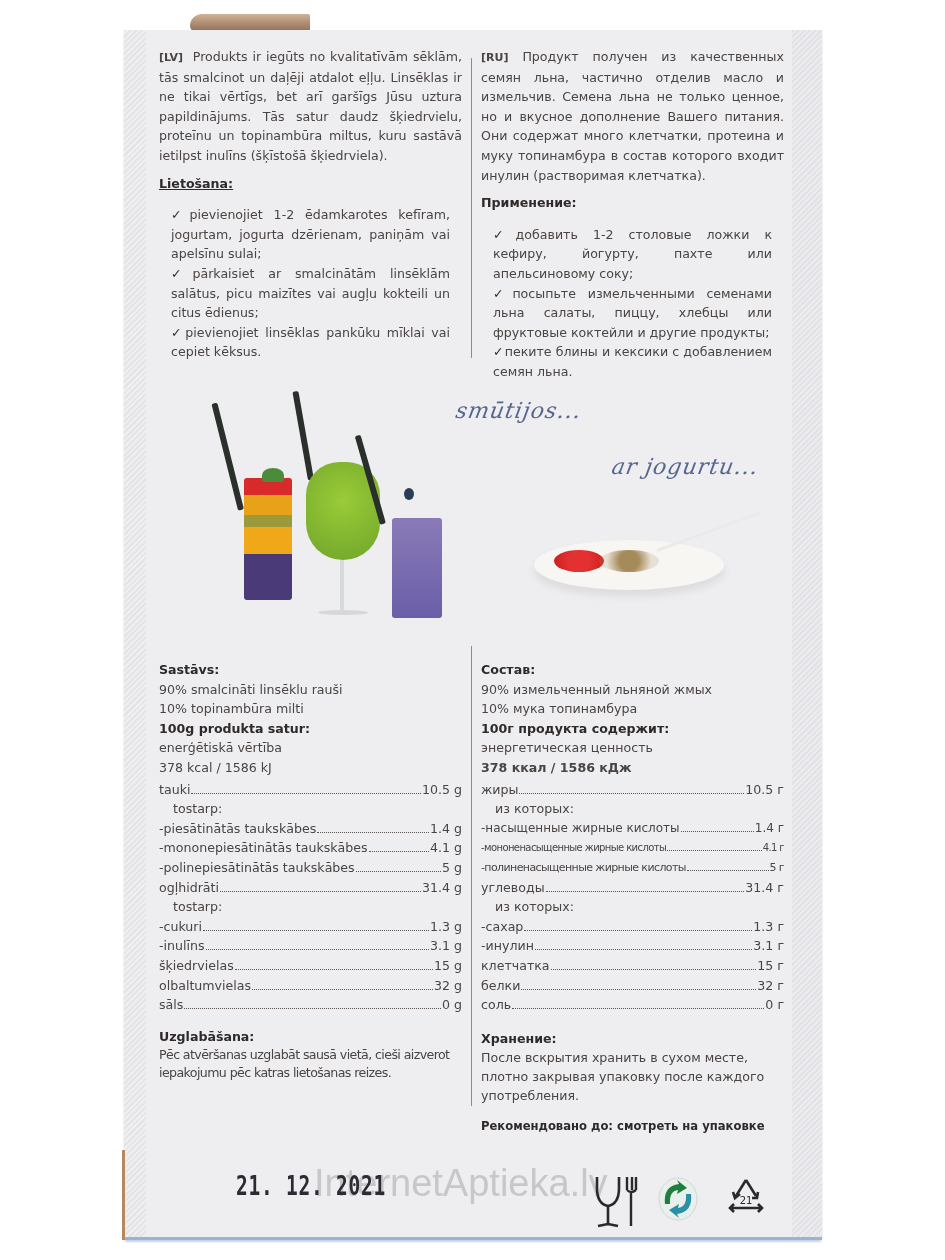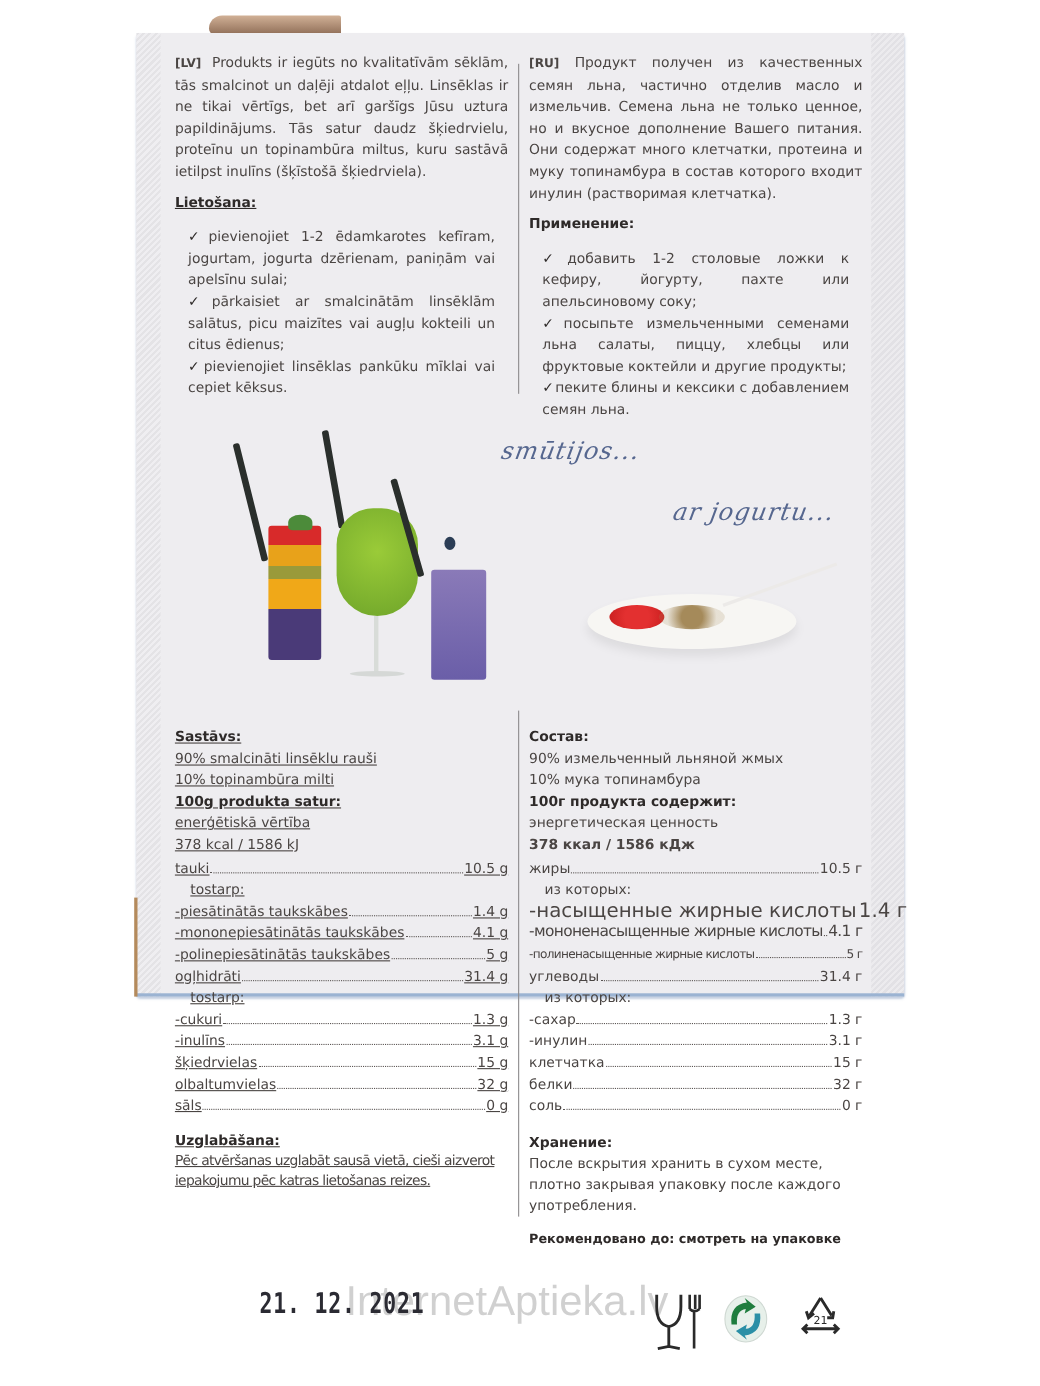--- a/index.html
+++ b/index.html
@@ -1,38 +1,38 @@
 <!DOCTYPE html>
 <html><head>
 <meta charset="utf-8">
 <style>
   html,body{margin:0;padding:0;background:#ffffff;}
   body{width:945px;height:1260px;position:relative;overflow:hidden;font-family:"DejaVu Sans","Liberation Sans",sans-serif;color:#4a4543;}
   .lid{position:absolute;left:190px;top:14px;width:120px;height:18px;background:linear-gradient(#c9a384,#7a5238);border-radius:40px 6px 4px 20px;opacity:.85;}
-  .box{position:absolute;left:124px;top:30px;width:698px;height:876px;background:#eeedf0;border-radius:4px;box-shadow:0 2px 2px rgba(90,120,170,.35);}
+  .box{position:absolute;left:124px;top:30px;width:698px;height:1210px;background:#eeedf0;border-radius:4px;box-shadow:0 2px 2px rgba(90,120,170,.35);}
   .edge-l{position:absolute;left:0;top:0;width:22px;height:100%;background:repeating-linear-gradient(135deg,#e4e3e6 0 2px,#efeef1 2px 4px);}
   .edge-r{position:absolute;right:0;top:0;width:30px;height:100%;background:repeating-linear-gradient(135deg,#e2e1e5 0 2px,#ecebee 2px 4px);}
   .edge-b{position:absolute;left:0;bottom:0;width:100%;height:3px;background:#9bb3d2;}
   .edge-lc{position:absolute;left:-2px;bottom:0;width:3px;height:90px;background:#b48a5c;}
   .col{position:absolute;font-size:12.6px;line-height:19.6px;}
   .lv{left:35px;width:303px;}
   .ru{left:357px;width:303px;}
   .divider{position:absolute;left:347px;width:1px;background:#8c8a8c;}
   p{margin:0;text-align:justify;}
   .h{font-weight:bold;color:#2e2a29;}
   .tag{font-weight:bold;font-size:11px;}
   .chk{color:#2e2a29;font-weight:bold;margin-right:1px;}
   .ul{margin:12px;padding:0;list-style:none;}
   .ul li{text-align:justify;}
   .row{display:flex;align-items:baseline;white-space:nowrap;}
   .row .lbl{flex:0 0 auto;}
   .row .dots{flex:1 1 auto;overflow:hidden;border-bottom:1.5px dotted #5a5553;margin:0 1px 4px 1px;}
   .row .val{flex:0 0 auto;}
   .ind{padding-left:14px;}
-  .small{font-size:18px;}
+  .small{font-size:12px;}
   .cond{letter-spacing:-0.6px;}
   .best{font-weight:bold;font-size:11.6px;color:#2e2a29;}
   .script{position:absolute;font-family:"DejaVu Serif",serif;font-style:italic;color:#56678f;font-size:22px;letter-spacing:1px;transform:skewX(-10deg);}
   .glass{position:absolute;bottom:0;border-radius:3px;}
   .straw{position:absolute;width:6px;background:#2a2f2c;border-radius:2px;transform-origin:bottom center;}
   .date{position:absolute;left:112px;top:1141px;font-family:"DejaVu Sans Mono","Liberation Mono",monospace;font-size:26px;color:#2b2b33;letter-spacing:1px;transform:scaleX(.75);transform-origin:left;font-weight:bold;}
   .wm{position:absolute;left:190px;top:1132px;font-family:"Liberation Sans",sans-serif;font-size:38px;color:rgba(150,150,150,.45);}
 </style>
 </head>
 <body>
@@ -86,21 +86,21 @@
     <div class="script" style="left:408px;top:64px;">ar jogurtu...</div>
 
     <div style="position:absolute;left:330px;top:150px;width:190px;height:50px;background:#f7f6f3;border-radius:50%;box-shadow:0 6px 10px rgba(0,0,0,.08);"></div>
     <div style="position:absolute;left:350px;top:160px;width:50px;height:22px;background:radial-gradient(circle,#e33030 40%,#c81e1e);border-radius:50%;"></div>
     <div style="position:absolute;left:395px;top:160px;width:60px;height:22px;background:radial-gradient(circle,#a58a5a 30%,rgba(165,138,90,.2) 70%);border-radius:50%;"></div>
     <div style="position:absolute;left:450px;top:140px;width:110px;height:3px;background:#eceae8;transform:rotate(-20deg);"></div>
   </div>
 
   <div class="divider" style="top:616px;height:460px;"></div>
 
-  <div class="col lv" style="top:630px;text-decoration:underline;">
+  <div class="col lv" style="top:630px;">
     <div class="h">Sastāvs:</div>
     <div>90% smalcināti linsēklu rauši</div>
     <div>10% topinambūra milti</div>
     <div class="h">100g produkta satur:</div>
     <div>enerģētiskā vērtība</div>
     <div style="margin-bottom:2px;">378 kcal / 1586 kJ</div>
     <div>
       <div class="row">
           <span class="lbl">tauki</span>
           <span class="dots"></span>
@@ -176,21 +176,21 @@
           <span class="val">10.5 г</span>
         </div>
       <div class="row ind">
           <span class="lbl">из которых:</span>
         </div>
       <div class="row small">
           <span class="lbl">-насыщенные жирные кислоты</span>
           <span class="dots"></span>
           <span class="val">1.4 г</span>
         </div>
-      <div class="row small cond" style="font-size:14px;">
+      <div class="row small cond" style="font-size:10px;">
           <span class="lbl">-мононенасыщенные жирные кислоты</span>
           <span class="dots"></span>
           <span class="val">4.1 г</span>
         </div>
       <div class="row small cond" style="font-size:11px;">
           <span class="lbl">-полиненасыщенные жирные кислоты</span>
           <span class="dots"></span>
           <span class="val">5 г</span>
         </div>
       <div class="row">

